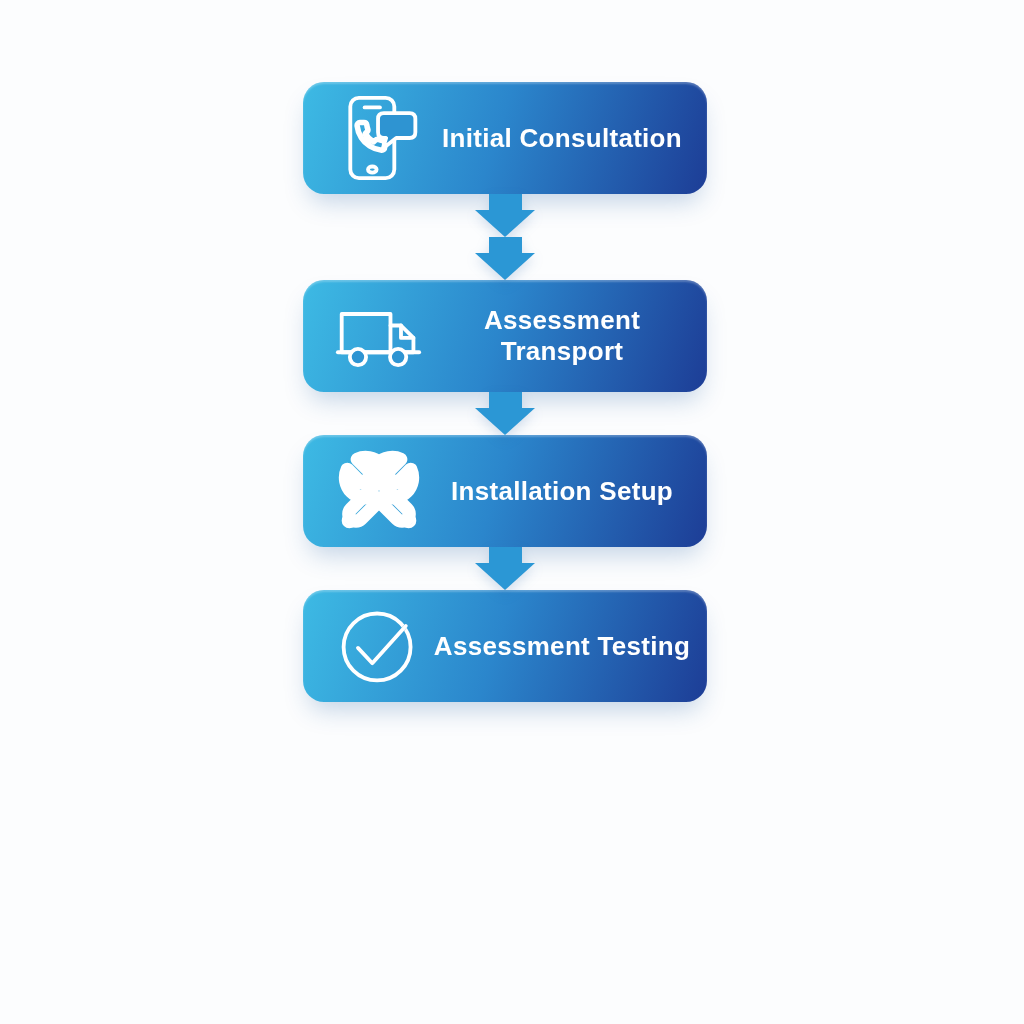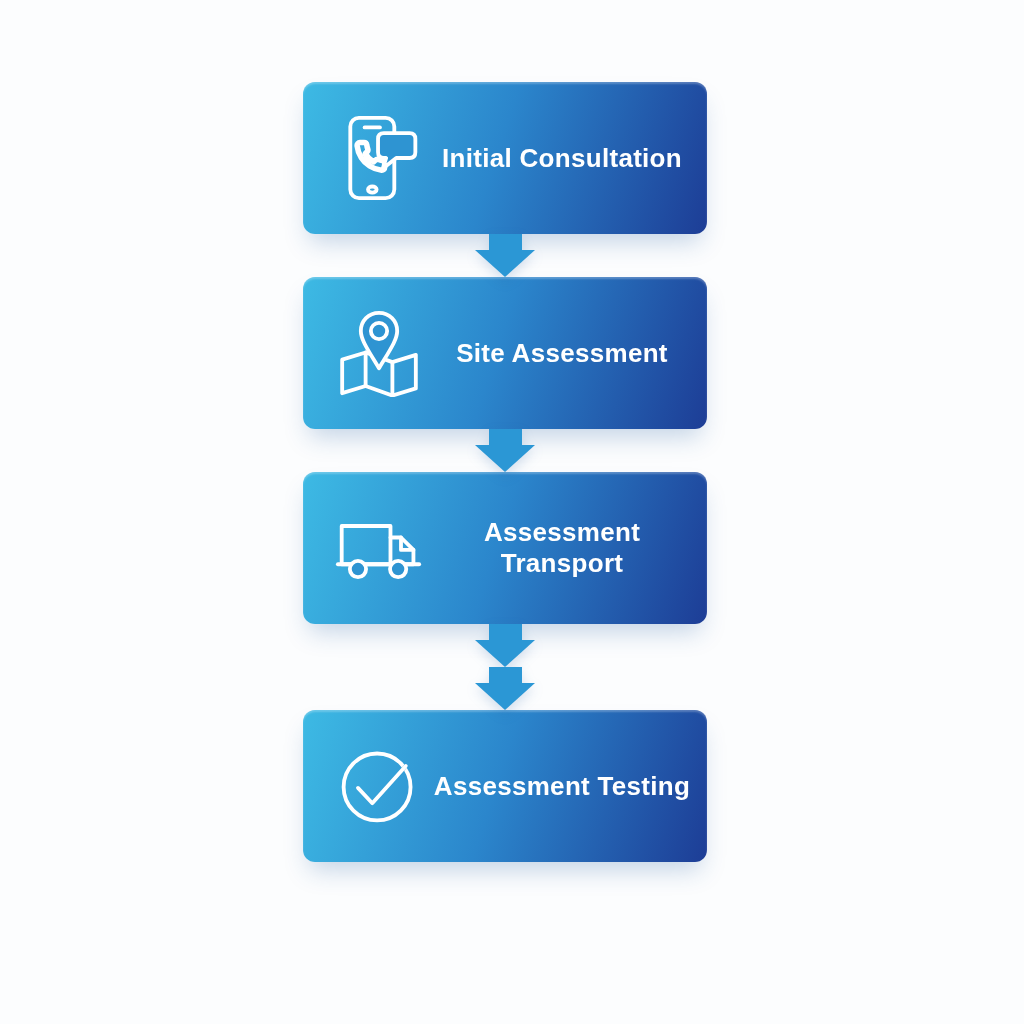--- a/index.html
+++ b/index.html
@@ -15,22 +15,22 @@
     background: var(--background, #FCFDFE);
   }
   .flow {
     position: absolute;
     left: 303px; top: 82px;
     width: 404px;
     display: flex;
     flex-direction: column;
   }
   .step {
-    height: 152px;
-    border-radius: 12px;
+    height: 112px;
+    border-radius: 21px;
     background: linear-gradient(108deg,
       var(--gradient_start, #3DBAE4) 0%,
       var(--gradient_mid, #2B86CC) 48%,
       var(--gradient_end, #1D3D96) 100%);
     box-shadow: 0 14px 24px -6px rgba(30, 90, 160, 0.25),
                 inset 0 2px 2px rgba(255,255,255,0.25);
     display: flex;
     align-items: center;
   }
   .icon-wrap {
@@ -98,32 +98,20 @@
         </svg>
       </div>
       <div class="step-label">Initial Consultation</div>
     </div>
 
     <div class="arrow">
       <div class="arrow-stem"></div>
       <div class="arrow-head"></div>
     </div>
 
-    <div class="step">
-      <div class="icon-wrap icon">
-        <svg width="88" height="88" viewBox="0 0 92 92">
-          <polygon points="7.5,53 32,45.5 60,55.5 84.5,48 84.5,83 60,90.5 32,80.5 7.5,88"></polygon>
-          <line x1="32" y1="45.5" x2="32" y2="80.5"></line>
-          <line x1="60" y1="55.5" x2="60" y2="90.5"></line>
-          <path class="patch" d="M46 4 C35 4 27 12.5 27 23 C27 32 34 42 46 62 C58 42 65 32 65 23 C65 12.5 57 4 46 4 Z"></path>
-          <circle cx="46" cy="23" r="8.5"></circle>
-        </svg>
-      </div>
-      <div class="step-label">Site Assessment</div>
-    </div>
 
     <div class="arrow">
       <div class="arrow-stem"></div>
       <div class="arrow-head"></div>
     </div>
 
     <div class="step">
       <div class="icon-wrap icon">
         <svg width="92" height="88" viewBox="0 0 92 92">
           <line x1="3" y1="63" x2="88" y2="63"></line>
@@ -135,20 +123,35 @@
         </svg>
       </div>
       <div class="step-label">Assessment Transport</div>
     </div>
 
     <div class="arrow">
       <div class="arrow-stem"></div>
       <div class="arrow-head"></div>
     </div>
 
+    <div class="step">
+      <div class="icon-wrap icon">
+        <svg width="88" height="88" viewBox="0 0 92 92">
+          <g transform="translate(4,4) scale(3.5)">
+            <path stroke-width="1.2" d="M14.7 6.3a1 1 0 0 0 0 1.4l1.6 1.6a1 1 0 0 0 1.4 0l3.77-3.77a6 6 0 0 1-7.94 7.94l-6.91 6.91a2.12 2.12 0 0 1-3-3l6.91-6.91a6 6 0 0 1 7.94-7.94l-3.76 3.76z"></path>
+          </g>
+          <g transform="translate(88,4) scale(-3.5,3.5)">
+            <path stroke-width="1.2" d="M14.7 6.3a1 1 0 0 0 0 1.4l1.6 1.6a1 1 0 0 0 1.4 0l3.77-3.77a6 6 0 0 1-7.94 7.94l-6.91 6.91a2.12 2.12 0 0 1-3-3l6.91-6.91a6 6 0 0 1 7.94-7.94l-3.76 3.76z"></path>
+          </g>
+          <circle cx="15" cy="77" r="6"></circle>
+          <circle cx="77" cy="77" r="6"></circle>
+        </svg>
+      </div>
+      <div class="step-label">Installation Setup</div>
+    </div>
 
     <div class="arrow">
       <div class="arrow-stem"></div>
       <div class="arrow-head"></div>
     </div>
 
     <div class="step">
       <div class="icon-wrap icon">
         <svg width="88" height="88" viewBox="0 0 92 92">
           <circle cx="44" cy="47" r="35"></circle>

